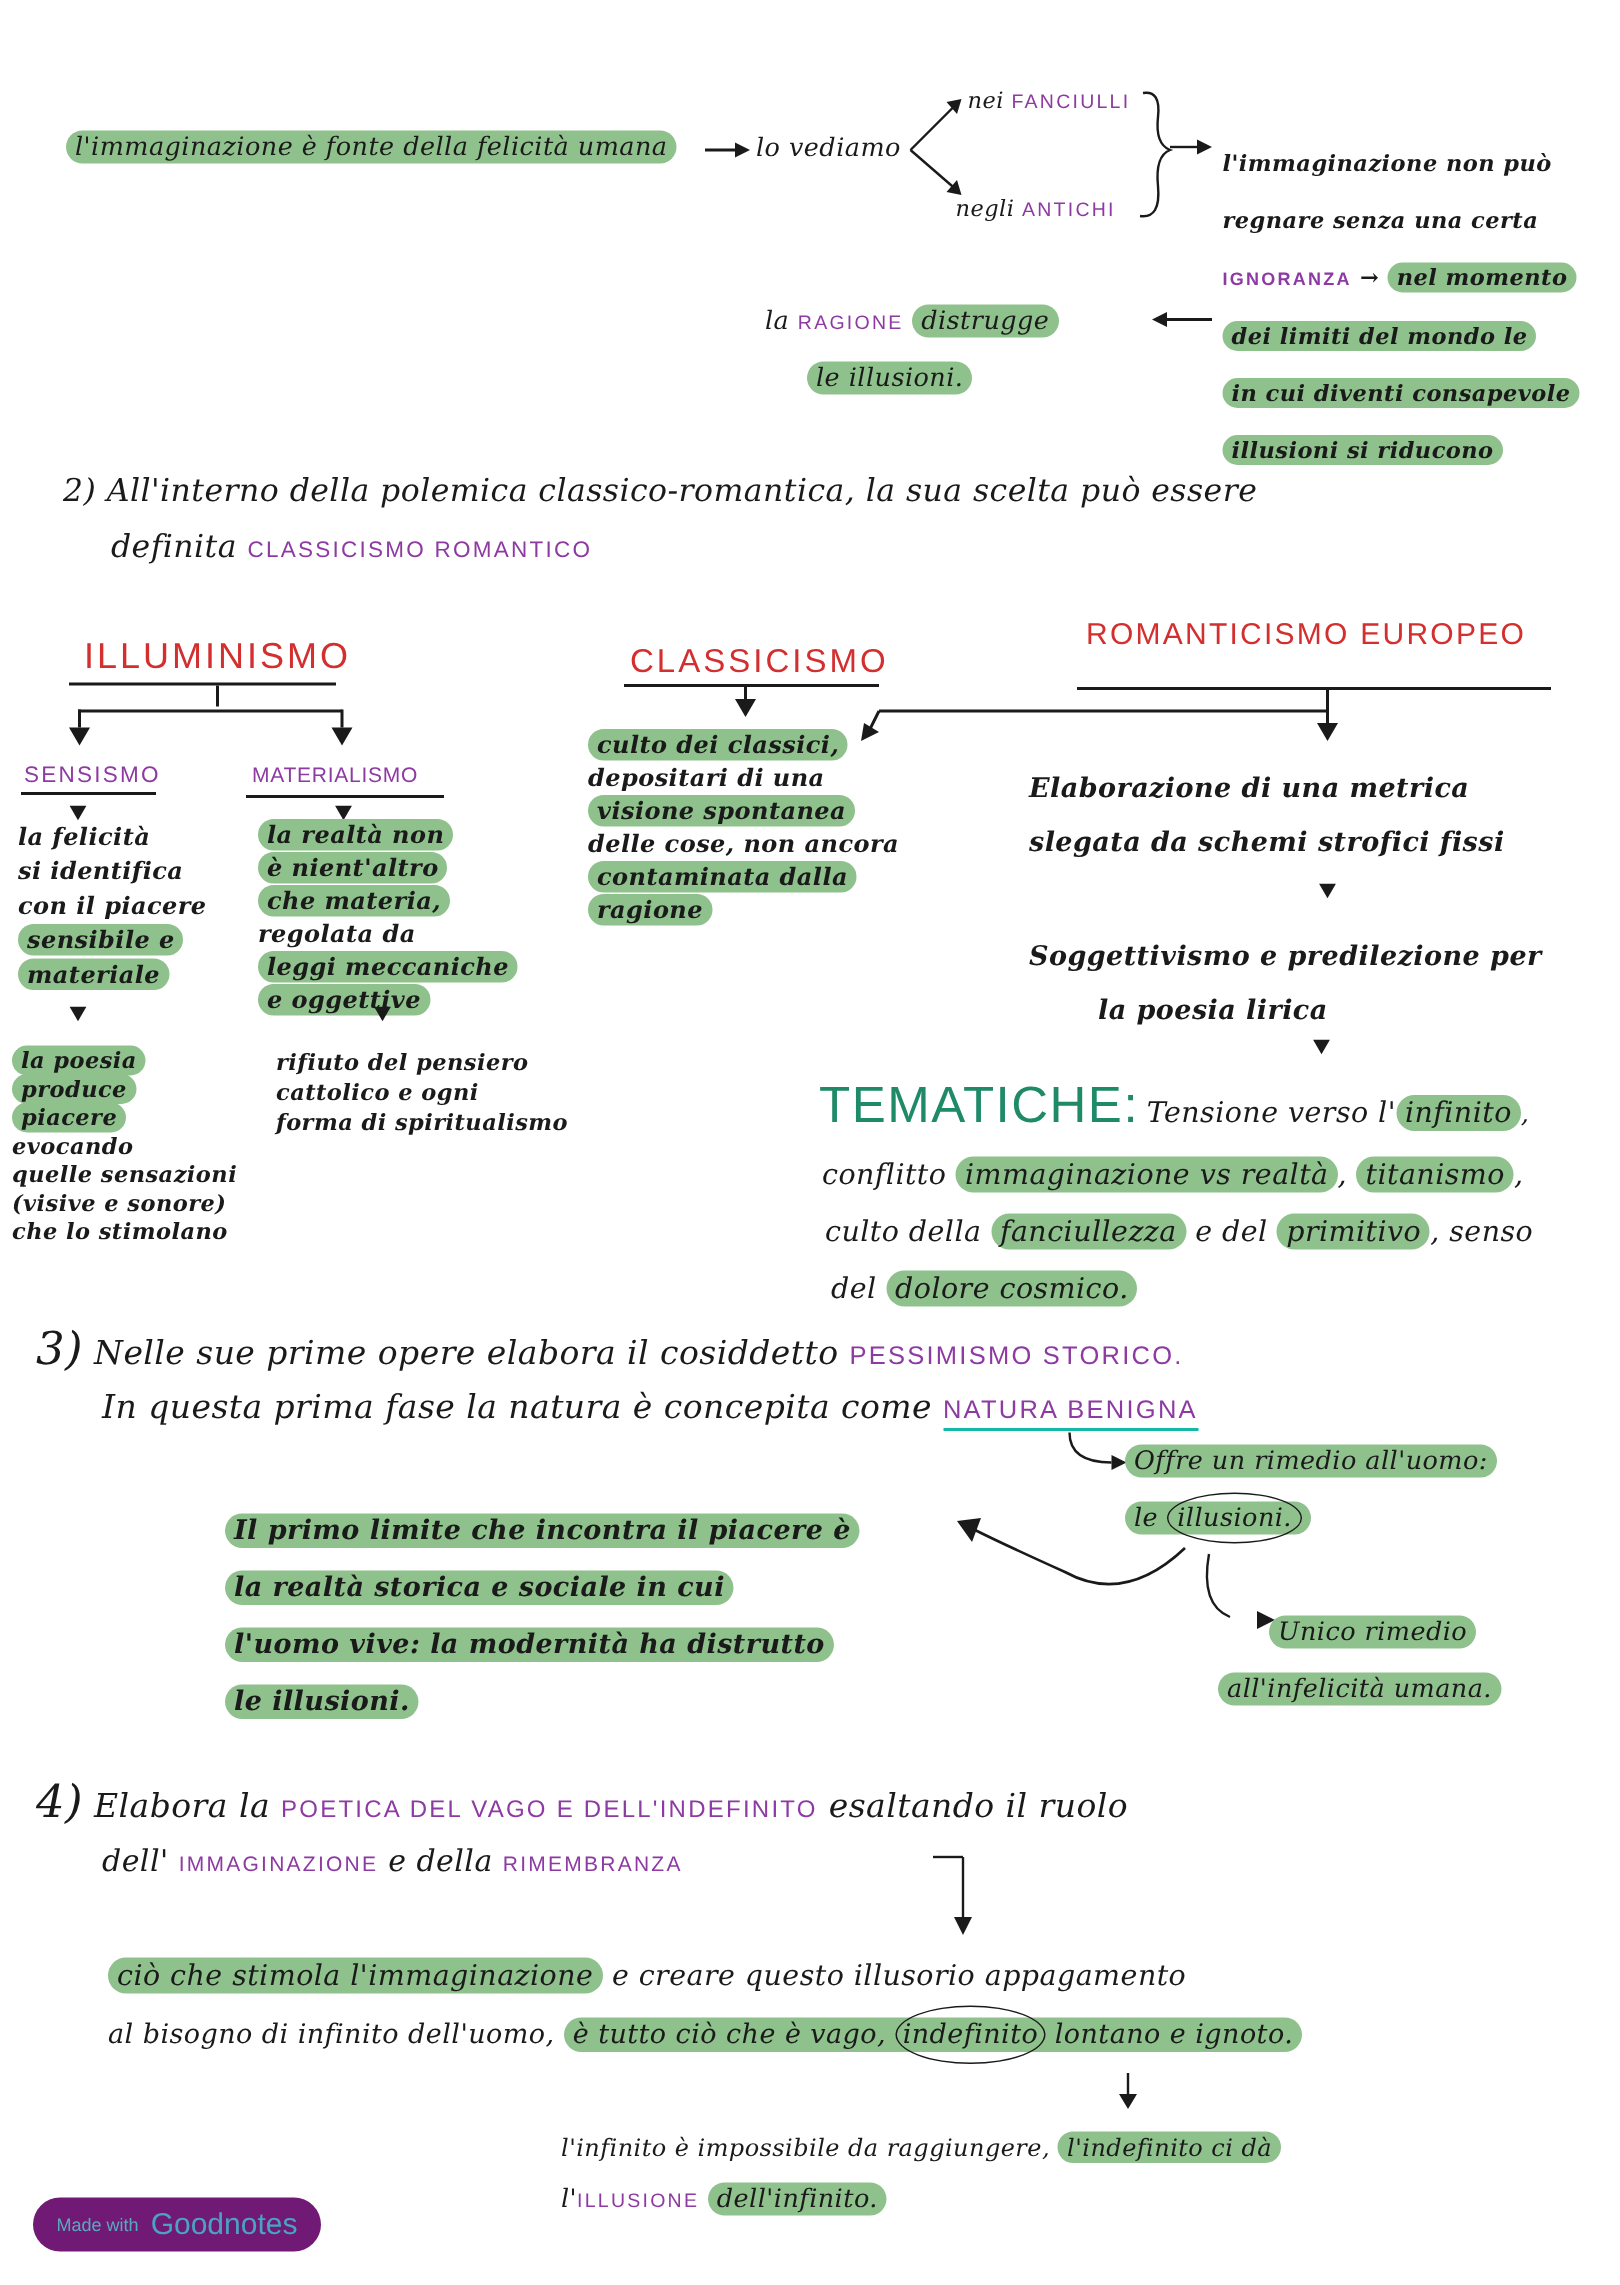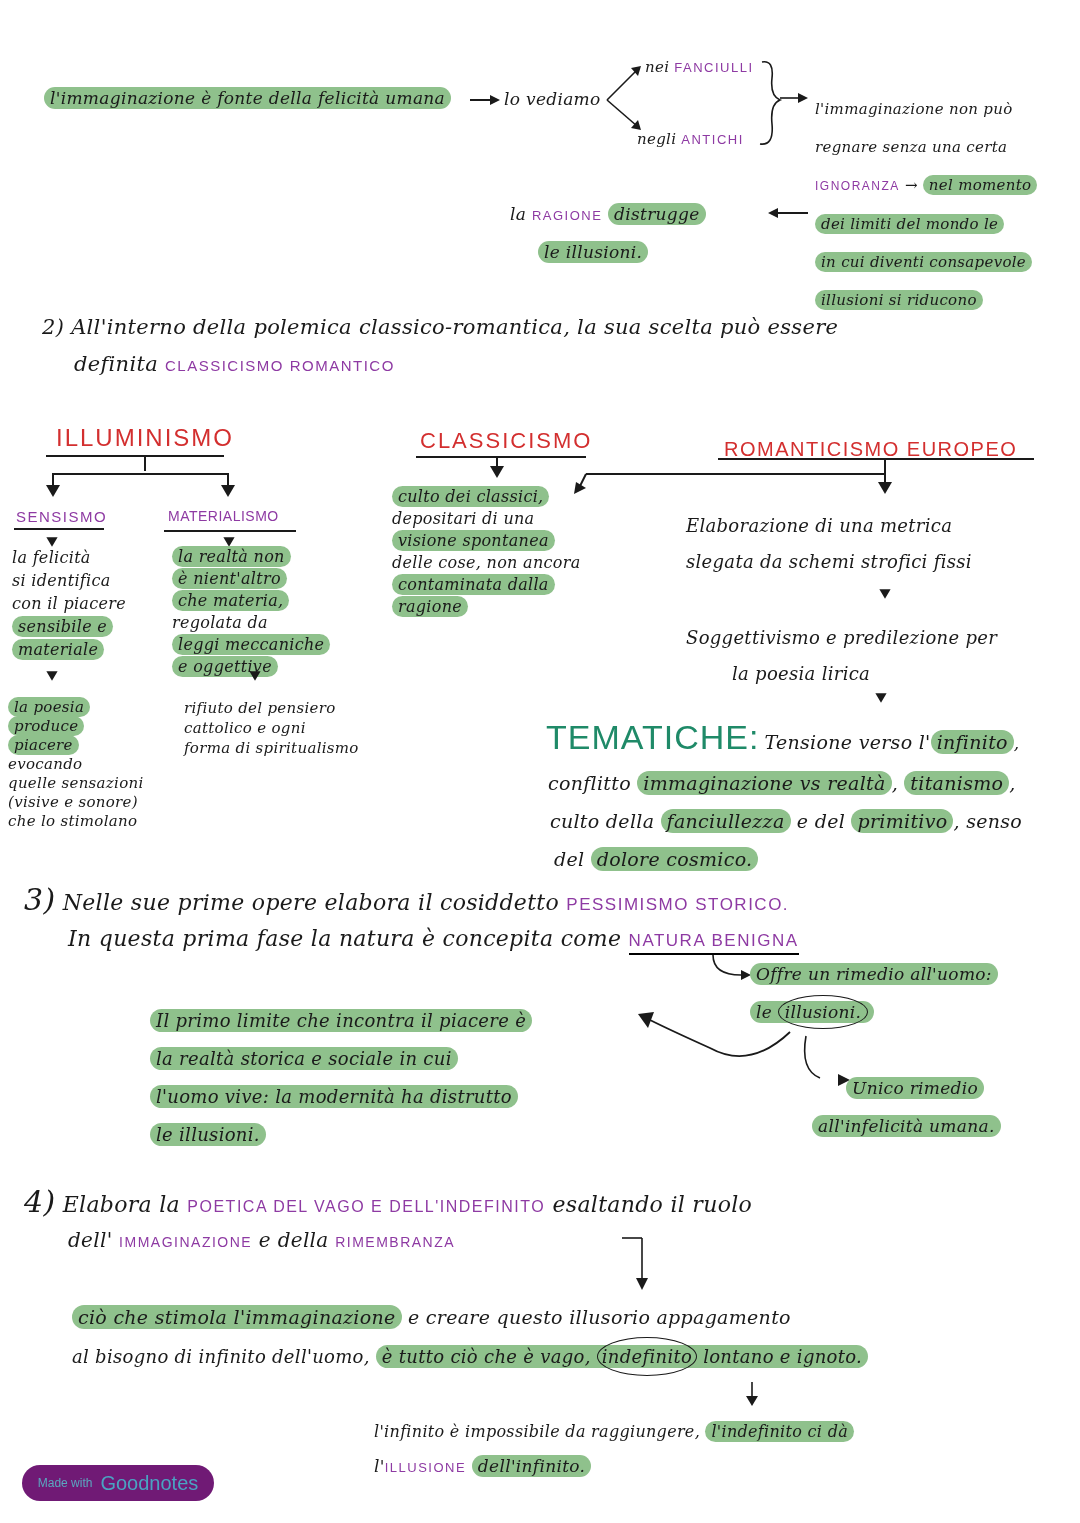--- a/index.html
+++ b/index.html
@@ -9,21 +9,21 @@
   .hand { font-family: "DejaVu Serif", serif; font-style: italic; font-size: 17px; letter-spacing: 0.3px; }
   .caps { font-family: "Liberation Sans", sans-serif; font-size: 15px; letter-spacing: 1.5px; text-align: right; }
   .purple { color: #8e3aa3; }
   .red { color: #d32f2f; }
   .teal { color: #1f8a68; }
   .hl { background: #8fc18c; border-radius: 12px; padding: 1px 6px; }
   .line { position: absolute; background: #1a1a1a; }
   .vline { position: absolute; width: 2px; background: #1a1a1a; }
   .arrow-down { position: absolute; width: 0; height: 0; border-left: 7px solid transparent;
                 border-right: 7px solid transparent; border-top: 12px solid #1a1a1a; }
-  .block { position: absolute; line-height: 23px; }
+  .block { position: absolute; line-height: 23px; font-weight: bold; }
   .block div { white-space: nowrap; }
   svg.abs { overflow: visible; }
   .badge { position: absolute; left: 22px; top: 1465px; width: 192px; height: 36px;
            background: #701a75; border-radius: 18px; display: flex; align-items: center;
            justify-content: center; gap: 8px; }
   .badge .small { font-family: "Liberation Sans", sans-serif; font-size: 12px; color: #5aa8c0; }
   .badge .big { font-family: "Liberation Sans", sans-serif; font-size: 20px; color: #4aa3c2; }
 </style>
 </head>
 <body>
@@ -134,21 +134,21 @@
 <div class="arrow-down" style="left:490px;top:466px;"></div>
 <div class="block hand" style="left:392px;top:486px;font-size:16px;line-height:22px;">
   <div><span class="hl">culto dei classici,</span></div>
   <div>depositari di una</div>
   <div><span class="hl">visione spontanea</span></div>
   <div><span>delle cose, non ancora</span></div>
   <div><span class="hl">contaminata dalla</span></div>
   <div><span class="hl">ragione</span></div>
 </div>
 
-<div class="abs caps red" style="left:724px;top:412px;font-size:20px;letter-spacing:1.5px;margin-top:26px;">ROMANTICISMO EUROPEO</div>
+<div class="abs caps red" style="left:724px;top:412px;font-size:20px;letter-spacing:1.5px;">ROMANTICISMO EUROPEO</div>
 <div class="line" style="left:718px;top:458px;width:316px;height:2px;"></div>
 <div class="vline" style="left:884px;top:460px;height:22px;"></div>
 <div class="arrow-down" style="left:878px;top:482px;"></div>
 <svg class="abs" style="left:572px;top:470px;" width="316" height="28">
   <line x1="312" y1="4" x2="14" y2="4" stroke="#1a1a1a" stroke-width="2"></line>
   <line x1="14" y1="4" x2="8" y2="16" stroke="#1a1a1a" stroke-width="2"></line>
   <polygon points="2,24 4,12 14,18" fill="#1a1a1a"></polygon>
 </svg>
 <div class="block hand" style="left:686px;top:508px;font-size:18px;line-height:36px;">
   <div>Elaborazione di una metrica</div>
@@ -172,21 +172,21 @@
   <span>culto della</span> <span class="hl">fanciullezza</span> <span>e del</span> <span class="hl">primitivo</span><span>, senso</span>
 </div>
 <div class="abs hand" style="left:554px;top:848px;font-size:19px;">
   <span>del</span> <span class="hl">dolore cosmico.</span>
 </div>
 
 <div class="abs hand" style="left:24px;top:882px;font-size:22px;">
   <span style="font-size:30px;">3)</span> <span>Nelle sue prime opere elabora il cosiddetto</span> <span class="caps purple" style="font-style:normal;font-size:17px;">PESSIMISMO STORICO.</span>
 </div>
 <div class="abs hand" style="left:68px;top:926px;font-size:22px;">
-  <span>In questa prima fase la natura è concepita come</span> <span class="caps purple" style="font-style:normal;font-size:17px;border-bottom:2px solid #000000;padding-bottom:3px;">NATURA BENIGNA</span>
+  <span>In questa prima fase la natura è concepita come</span> <span class="caps purple" style="font-style:normal;font-size:17px;border-bottom:2px solid #14b8a6;padding-bottom:3px;">NATURA BENIGNA</span>
 </div>
 <svg class="abs" style="left:705px;top:955px;" width="50" height="30">
   <path d="M8 0 Q8 20 36 20" stroke="#1a1a1a" stroke-width="1.6" fill="none"></path>
     <polygon points="36,15 46,20 36,25" fill="#1a1a1a"></polygon>
 </svg>
 <div class="abs hand" style="left:750px;top:964px;font-size:17px;">
   <span class="hl">Offre un rimedio all'uomo:</span>
 </div>
 <div class="abs hand" style="left:750px;top:1002px;font-size:17px;">
   <span class="hl"><span>le</span> <span style="border:1.5px solid #1a1a1a;border-radius:50%;padding:6px 6px;">illusioni.</span></span>

